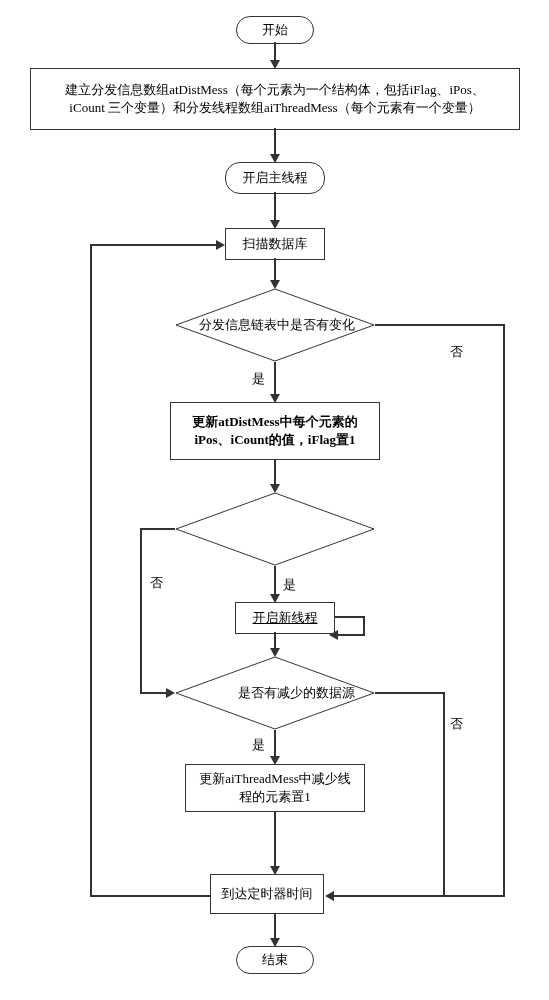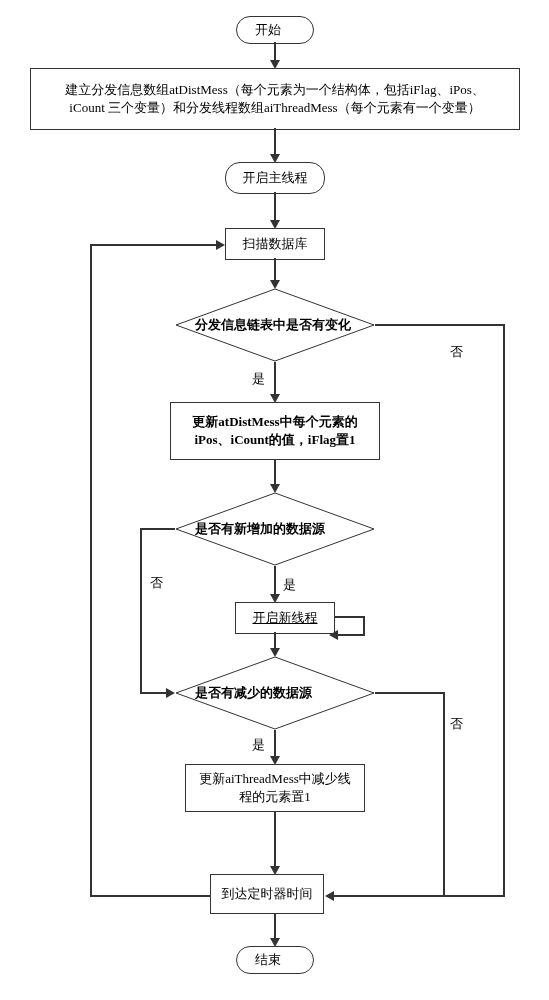--- a/index.html
+++ b/index.html
@@ -10,20 +10,21 @@
       font-family: "SimSun", "宋体", serif;
       font-size: 13px;
       position: relative;
     }
     .terminator {
       position: absolute;
       border: 1px solid #333;
       border-radius: 20px;
       display: flex;
       align-items: center;
+      justify-content: center;
       background: #fff;
       padding: 4px 18px;
     }
     .process {
       position: absolute;
       border: 1px solid #333;
       display: flex;
       align-items: center;
       justify-content: center;
       text-align: center;
@@ -31,22 +32,21 @@
       padding: 6px 10px;
       line-height: 1.4;
     }
     .process.wide {
       padding: 12px 30px;
     }
     .decision {
       position: absolute;
       display: flex;
       align-items: center;
-      justify-content: flex-start;
-      font-weight: bold;
+      justify-content: flex-end;
     }
     .decision svg {
       position: absolute;
       top: 0; left: 0;
       width: 100%;
       height: 100%;
     }
     .decision-label {
       position: relative;
       z-index: 2;
@@ -135,21 +135,20 @@
   <span>更新atDistMess中每个元素的iPos、iCount的值，iFlag置1</span>
 </div>
 
 <div class="arrow-line" style="left:274px; top:460px; width:2px; height:26px;"></div>
 <div class="arrow-head down" style="left:270px; top:484px;"></div>
 
 <div class="decision" style="left:175px; top:492px; width:200px; height:74px;">
   <svg viewBox="0 0 200 74">
       <polygon points="100,1 199,37 100,73 1,37" fill="#fff" stroke="#333"></polygon>
     </svg>
-  <div class="decision-label">是否有新增加的数据源</div>
 </div>
 
 <div class="arrow-line" style="left:274px; top:566px; width:2px; height:30px;"></div>
 <div class="arrow-head down" style="left:270px; top:594px;"></div>
 <div class="edge-label" style="left:283px; top:576px;">是</div>
 
 <div class="arrow-line" style="left:140px; top:528px; width:35px; height:2px;"></div>
 <div class="arrow-line" style="left:140px; top:528px; width:2px; height:166px;"></div>
 <div class="arrow-line" style="left:140px; top:692px; width:28px; height:2px;"></div>
 <div class="arrow-head right" style="left:166px; top:688px;"></div>

